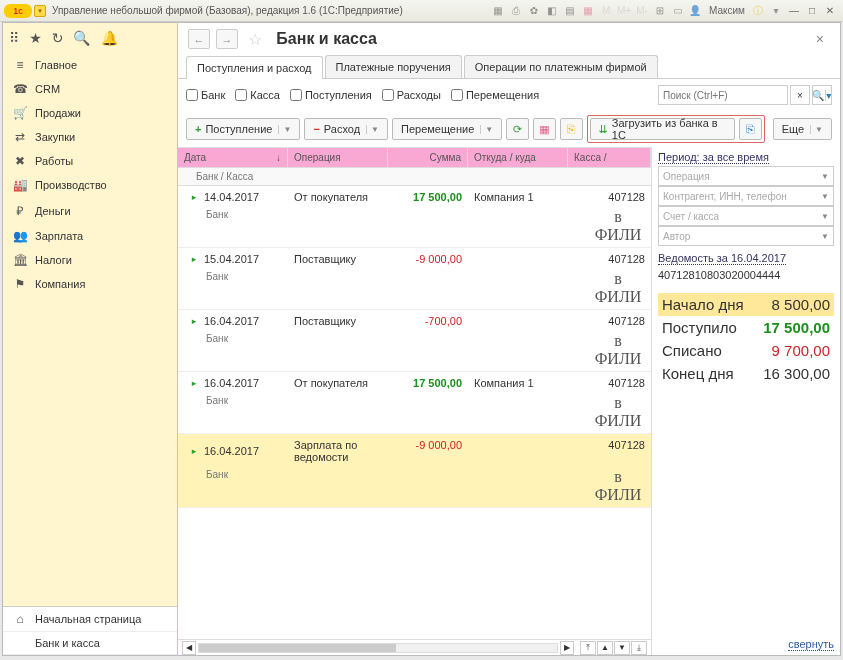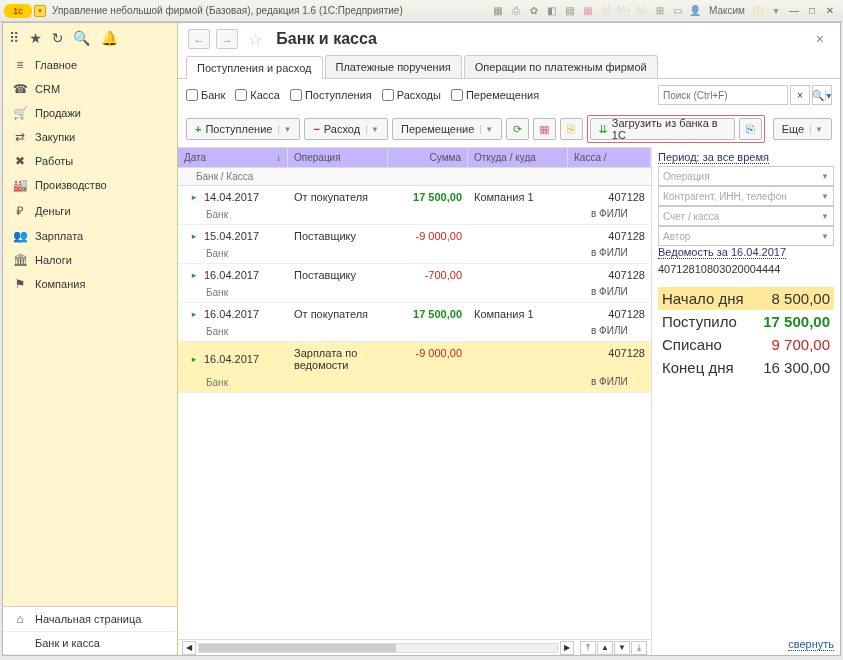--- a/index.html
+++ b/index.html
@@ -48,21 +48,21 @@
 .btn { height: 22px; border: 1px solid #bbb; background: #f7f7f7; border-radius: 2px; display: flex; align-items: center; padding: 0 8px; font-size: 11px; gap: 4px; cursor: pointer; }
 .btn .dd3 { border-left: 1px solid #ccc; padding-left: 4px; margin-left: 2px; font-size: 8px; color: #888; }
 .btn-icon { width: 24px; justify-content: center; padding: 0; }
 .plus { color: #2a9d2a; font-weight: bold; }
 .minus { color: #d22; font-weight: bold; }
 .highlight-box { border: 1px solid #d66; border-radius: 2px; padding: 2px; display: flex; gap: 4px; }
 .toolbar .spacer2 { flex: 1; }
 
 .content { flex: 1; display: flex; overflow: hidden; }
 .table-area { flex: 1; display: flex; flex-direction: column; border-right: 1px solid #ddd; overflow: hidden; }
-.thead { display: flex; background: #c4b5fd; border-top: 1px solid #ddd; border-bottom: 1px solid #ddd; }
+.thead { display: flex; background: #f9a8d4; border-top: 1px solid #ddd; border-bottom: 1px solid #ddd; }
 .th { padding: 4px 6px; font-size: 10px; color: #555; border-right: 1px solid #ddd; }
 .th.date { width: 110px; display:flex; justify-content:space-between; }
 .th.op { width: 100px; }
 .th.sum { width: 80px; text-align: right; }
 .th.where { width: 100px; }
 .th.acc { flex: 1; }
 .thead2 { display: flex; background: #f9f9f9; border-bottom: 1px solid #ddd; }
 .th2 { padding: 3px 6px; font-size: 10px; color: #777; }
 .th2.date { width: 110px; padding-left: 18px; }
 
@@ -73,36 +73,36 @@
 .rline1 .cell { padding: 2px 6px; font-size: 11px; }
 .cell.date { width: 110px; display: flex; align-items: center; gap: 4px; padding-left: 10px; }
 .cell.op { width: 100px; }
 .cell.sum { width: 80px; text-align: right; }
 .cell.sum.pos { color: #1a8f1a; font-weight: bold; }
 .cell.sum.neg { color: #c22; }
 .cell.where { width: 100px; }
 .cell.acc { flex: 1; text-align: right; color: #333; }
 .rline2 { display: flex; padding: 0 0 3px; }
 .rline2 .sub { padding: 1px 6px 1px 28px; font-size: 10px; color: #777; width: 110px; }
-.rline2 .sub2 { margin-left: auto; width: 60px; font-size: 10px; color: #555; text-align: left; padding-right: 6px; }
+.rline2 .sub2 { margin-left: auto; width: 60px; font-size: 16px; color: #555; text-align: center; padding-right: 6px; font-family: Liberation Serif, serif; }
 .doc-ic { width: 12px; height: 12px; display: inline-flex; align-items: center; justify-content: center; font-size: 9px; }
 .doc-ic.g { color: #2a9d2a; }
 
 .hscroll { height: 16px; border-top: 1px solid #ddd; display: flex; align-items: center; padding: 0 4px; gap: 2px; }
 .hscroll .track { flex: 1; height: 10px; background: #f0f0f0; border: 1px solid #ddd; position: relative; }
 .hscroll .thumb { position: absolute; left: 0; width: 55%; height: 100%; background: #ccc; }
 .hscroll .arr { width: 14px; height: 14px; border: 1px solid #ccc; display: flex; align-items: center; justify-content: center; font-size: 8px; }
 .nav-end { display: flex; gap: 1px; margin-left: 4px; }
 .nav-end .b { width: 16px; height: 14px; border: 1px solid #ccc; display: flex; align-items: center; justify-content: center; font-size: 8px; }
 
 .side-panel { width: 188px; padding: 4px 6px; font-size: 11px; display: flex; flex-direction: column; }
 .period-link { color: #336; border-bottom: 1px dotted #336; font-size: 11px; margin-bottom: 2px; width: fit-content; }
 .sel-field { height: 20px; border: 1px solid #ccc; display: flex; align-items: center; padding: 0 4px; color: #aaa; font-size: 10px; justify-content: space-between; }
 .sel-field .dd4 { font-size: 8px; color: #888; }
-.vedom { color: #336; border-bottom: 1px dotted #336; font-size: 11px; width: fit-content; }
+.vedom { color: #336; border-bottom: 1px dotted #336; font-size: 11px; margin-top: 6px; width: fit-content; }
 .account { font-size: 11px; margin: 4px 0 12px; }
 .srow { display: flex; justify-content: space-between; padding: 3px 4px; font-size: 15px; }
 .srow.y { background: #ffe89a; }
 .srow .v.pos { color: #1a8f1a; font-weight: bold; }
 .srow .v.neg { color: #c22; }
 .collapse-link { margin-top: auto; margin-left: auto; color: #2a5aa0; border-bottom: 1px dotted #2a5aa0; font-size: 11px; cursor: pointer; }
 </style>
 </head>
 <body>
 

